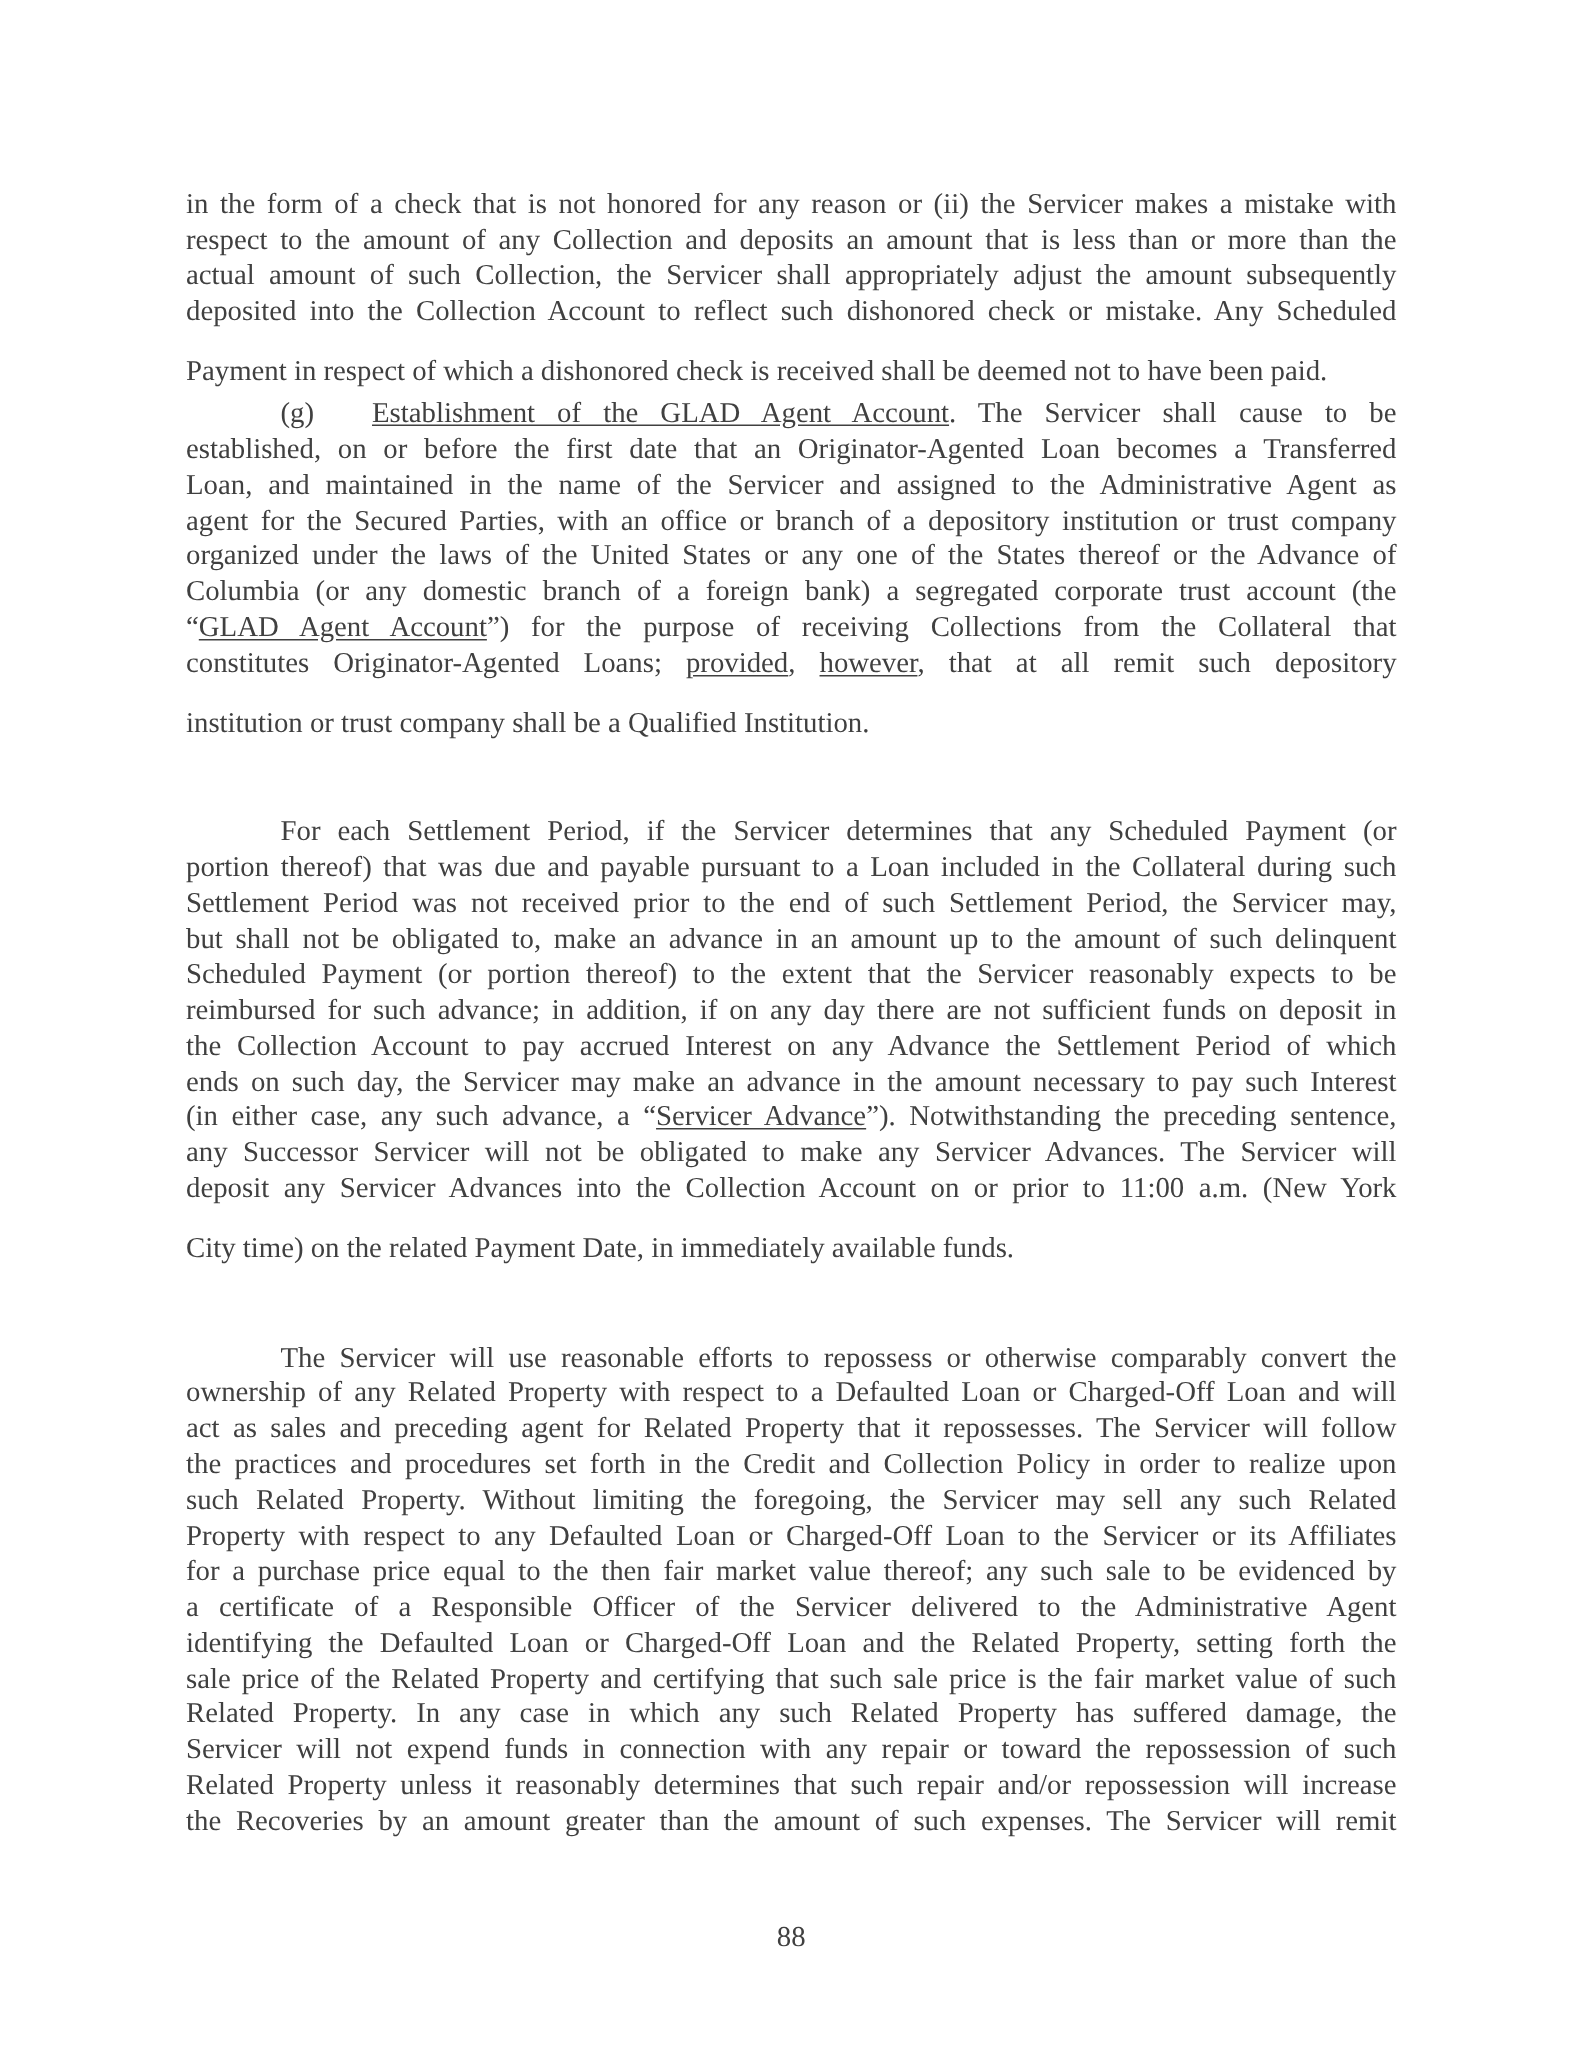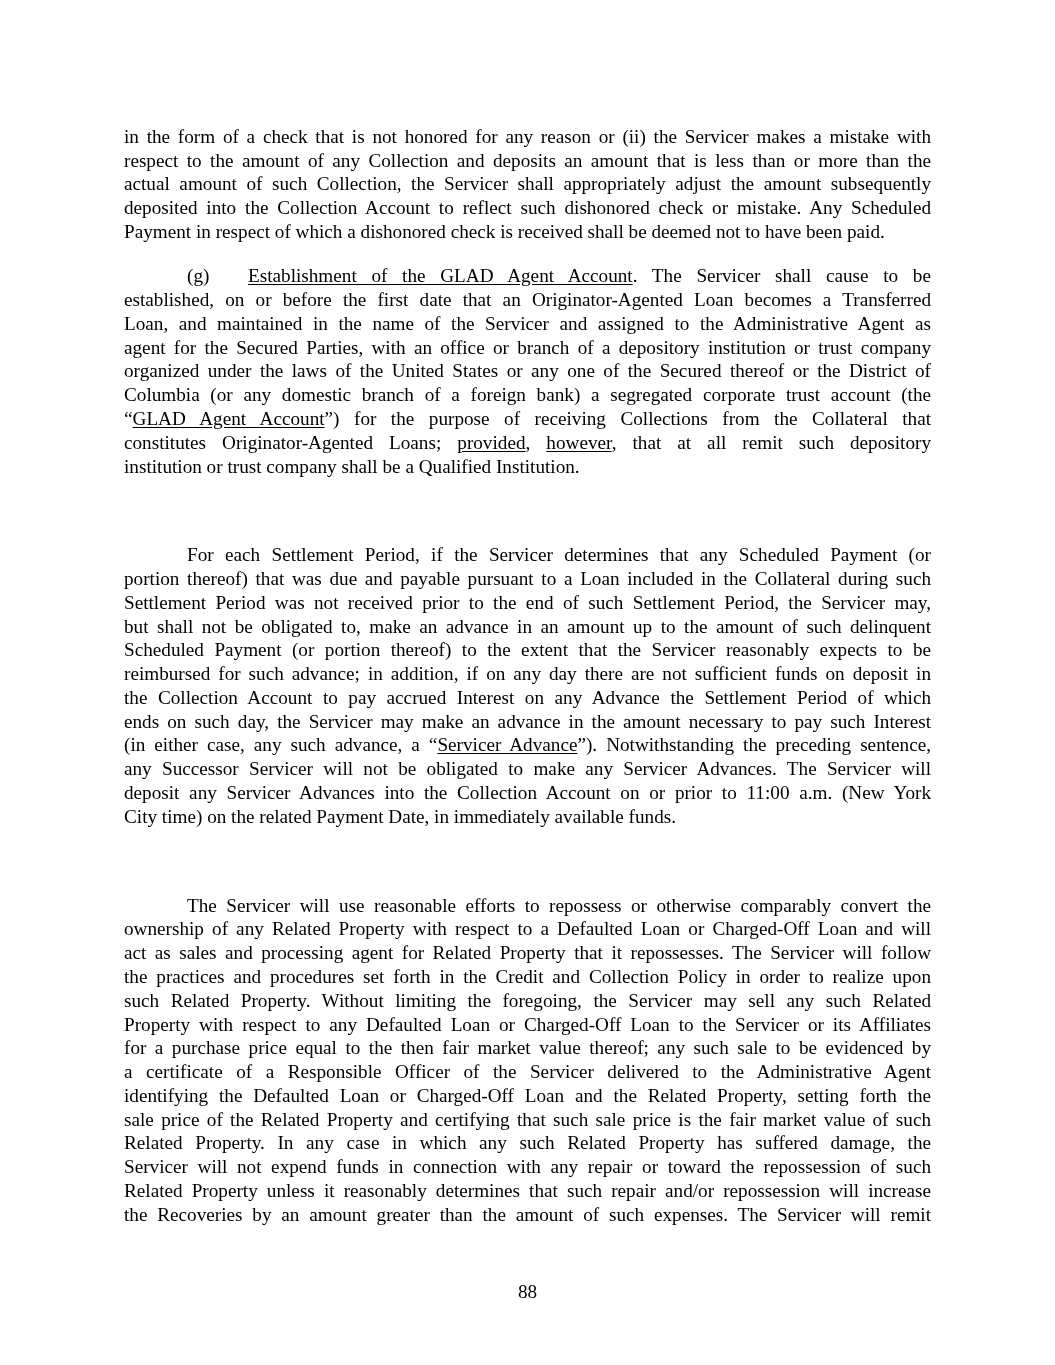--- a/index.html
+++ b/index.html
@@ -1,29 +1,29 @@
 <!DOCTYPE html>
 <html><head>
 <meta charset="utf-8">
 <style>
   html, body { margin: 0; padding: 0; background: #ffffff; }
   body { width: 1055px; height: 1365px; position: relative; overflow: hidden; }
   .page {
     position: absolute; left: 0; top: 0; width: 1055px; height: 1365px;
-    background: #ffffff; color: #000000;
+    background: #ffffff; color: #404040;
     font-family: "Liberation Serif", "DejaVu Serif", serif;
     font-size: 19.2px;
   }
   .line {
     position: absolute; left: 124px; width: 807px;
     height: 24px; line-height: 24px;
     white-space: nowrap;
     text-align: justify; text-align-last: justify;
   }
-  .line.last { text-align-last: left; }
+  .line.last { text-align-last: left; margin-top: 16px; }
   .line.indent { left: 187px; width: 744px; }
   .u { text-decoration: underline; text-underline-offset: 2px; }
   .heading {
     position: absolute; left: 187px; height: 24px; line-height: 24px;
     font-weight: bold; white-space: nowrap;
   }
   .heading .num { display: inline-block; width: 124px; }
   .sublabel { display: inline-block; width: 61px; }
   .pagenum {
     position: absolute; left: 0; width: 1055px; top: 1280px;
@@ -41,21 +41,21 @@
     <div class="line" style="top:172px">actual amount of such Collection, the Servicer shall appropriately adjust the amount subsequently</div>
     <div class="line" style="top:196px">deposited into the Collection Account to reflect such dishonored check or mistake.  Any Scheduled</div>
     <div class="line last" style="top:220px">Payment in respect of which a dishonored check is received shall be deemed not to have been paid.</div>
   </div>
 
   <div>
     <div class="line indent" style="top:264px"><span class="sublabel">(g)</span><span class="u">Establishment of the GLAD Agent Account</span><span>.  The Servicer shall cause to be</span></div>
     <div class="line" style="top:288px">established, on or before the first date that an Originator-Agented Loan becomes a Transferred</div>
     <div class="line" style="top:312px">Loan, and maintained in the name of the Servicer and assigned to the Administrative Agent as</div>
     <div class="line" style="top:336px">agent for the Secured Parties, with an office or branch of a depository institution or trust company</div>
-    <div class="line" style="top:359px">organized under the laws of the United States or any one of the Secured thereof or the District of</div>
+    <div class="line" style="top:359px">organized under the laws of the United States or any one of the States thereof or the Advance of</div>
     <div class="line" style="top:383px">Columbia (or any domestic branch of a foreign bank) a segregated corporate trust account (the</div>
     <div class="line" style="top:407px"><span>“</span><span class="u">GLAD Agent Account</span><span>”) for the purpose of receiving Collections from the Collateral that</span></div>
     <div class="line" style="top:431px"><span>constitutes Originator-Agented Loans; </span><span class="u">provided</span><span>, </span><span class="u">however</span><span>, that at all remit such depository</span></div>
     <div class="line last" style="top:455px">institution or trust company shall be a Qualified Institution.</div>
   </div>
 
 
   <div>
     <div class="line indent" style="top:543px">For each Settlement Period, if the Servicer determines that any Scheduled Payment (or</div>
     <div class="line" style="top:567px">portion thereof) that was due and payable pursuant to a Loan included in the Collateral during such</div>
@@ -68,21 +68,21 @@
     <div class="line" style="top:733px"><span>(in either case, any such advance, a “</span><span class="u">Servicer Advance</span><span>”).  Notwithstanding the preceding sentence,</span></div>
     <div class="line" style="top:757px">any Successor Servicer will not be obligated to make any Servicer Advances.  The Servicer will</div>
     <div class="line" style="top:781px">deposit any Servicer Advances into the Collection Account on or prior to 11:00 a.m. (New York</div>
     <div class="line last" style="top:805px">City time) on the related Payment Date, in immediately available funds.</div>
   </div>
 
 
   <div>
     <div class="line indent" style="top:894px">The Servicer will use reasonable efforts to repossess or otherwise comparably convert the</div>
     <div class="line" style="top:917px">ownership of any Related Property with respect to a Defaulted Loan or Charged-Off Loan and will</div>
-    <div class="line" style="top:941px">act as sales and processing agent for Related Property that it repossesses.  The Servicer will follow</div>
+    <div class="line" style="top:941px">act as sales and preceding agent for Related Property that it repossesses.  The Servicer will follow</div>
     <div class="line" style="top:965px">the practices and procedures set forth in the Credit and Collection Policy in order to realize upon</div>
     <div class="line" style="top:989px">such Related Property.  Without limiting the foregoing, the Servicer may sell any such Related</div>
     <div class="line" style="top:1013px">Property with respect to any Defaulted Loan or Charged-Off Loan to the Servicer or its Affiliates</div>
     <div class="line" style="top:1036px">for a purchase price equal to the then fair market value thereof; any such sale to be evidenced by</div>
     <div class="line" style="top:1060px">a certificate of a Responsible Officer of the Servicer delivered to the Administrative Agent</div>
     <div class="line" style="top:1084px">identifying the Defaulted Loan or Charged-Off Loan and the Related Property, setting forth the</div>
     <div class="line" style="top:1108px">sale price of the Related Property and certifying that such sale price is the fair market value of such</div>
     <div class="line" style="top:1131px">Related Property.  In any case in which any such Related Property has suffered damage, the</div>
     <div class="line" style="top:1155px">Servicer will not expend funds in connection with any repair or toward the repossession of such</div>
     <div class="line" style="top:1179px">Related Property unless it reasonably determines that such repair and/or repossession will increase</div>

